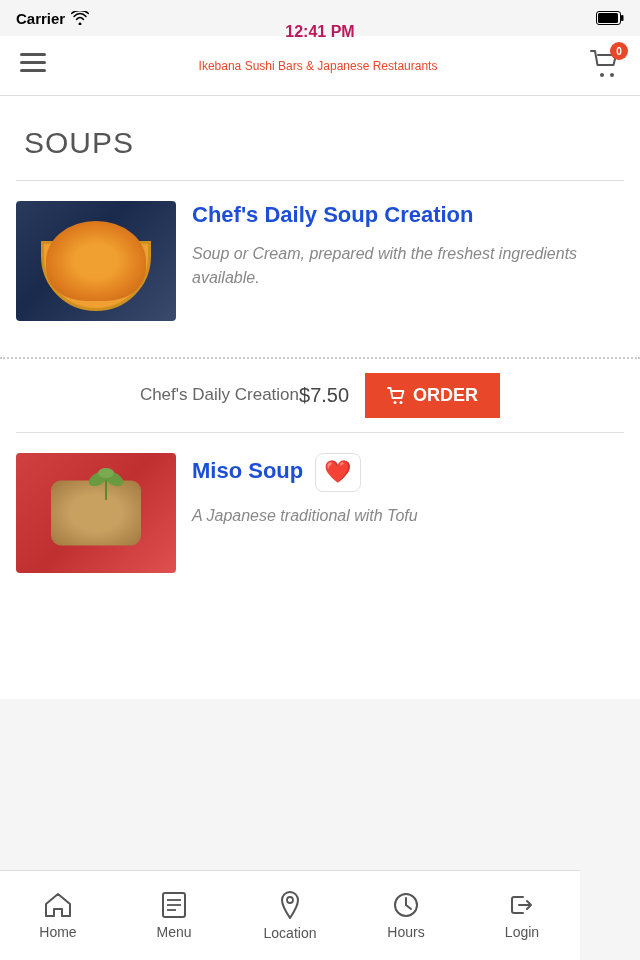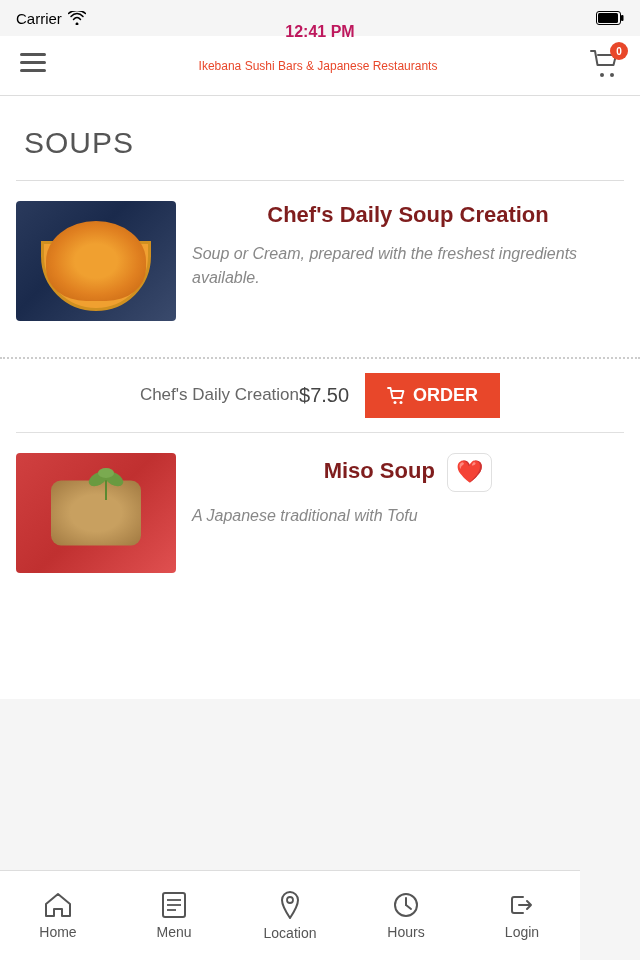--- a/index.html
+++ b/index.html
@@ -8,21 +8,21 @@
 
     
     .status-bar {
       background: #f5f5f5;
       display: flex;
       justify-content: space-between;
       align-items: center;
       padding: 6px 16px;
       height: 36px;
     }
-    .status-carrier { font-size: 15px; font-weight: 400; color: #000; display: flex; align-items: center; gap: 6px; }
+    .status-carrier { font-size: 15px; font-weight: 700; color: #000; display: flex; align-items: center; gap: 6px; }
     .status-time { font-size: 16px; font-weight: 600; color: #be185d; position: absolute; left: 50%; transform: translateX(-50%); margin-top: 28px; }
     .status-battery { display: flex; align-items: center; gap: 4px; }
 
     
     .header {
       background: #fff;
       border-bottom: 1px solid #ddd;
       display: flex;
       align-items: center;
       justify-content: space-between;
@@ -149,24 +149,23 @@
       width: 90px;
       height: 65px;
       background: radial-gradient(ellipse, #c8a060 40%, #a07840 100%);
       border-radius: 10px;
     }
 
     .item-info { flex: 1; }
     .item-name {
       font-size: 22px;
       font-weight: 600;
-      color: #7f1d1d;
+      color: #1d4ed8;
       line-height: 1.3;
       margin-bottom: 12px;
-      text-align: center;
     }
     .item-description {
       font-size: 16px;
       color: #888;
       font-style: italic;
       line-height: 1.5;
     }
 
     
     .order-row {

